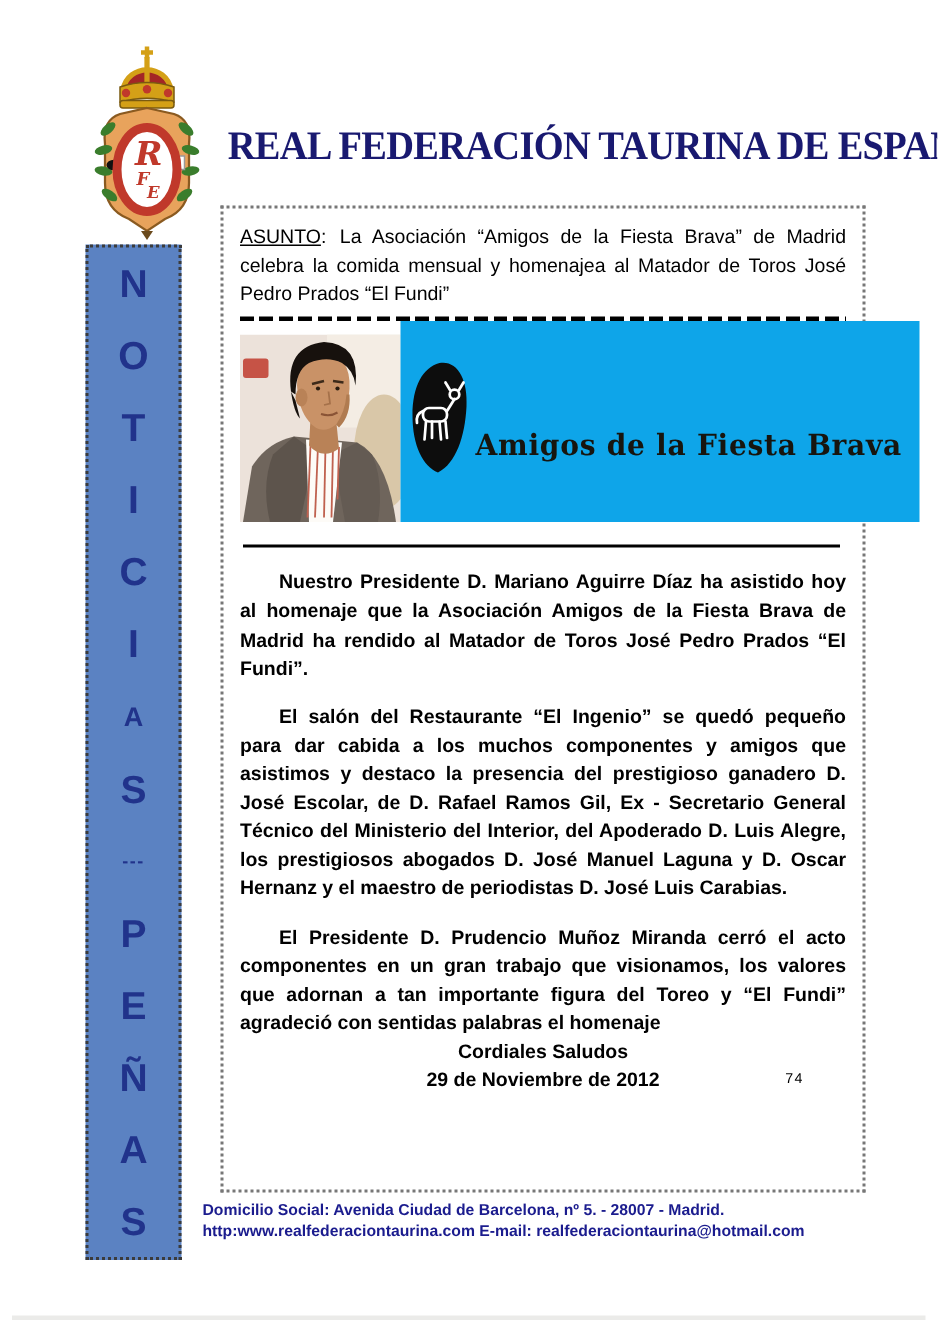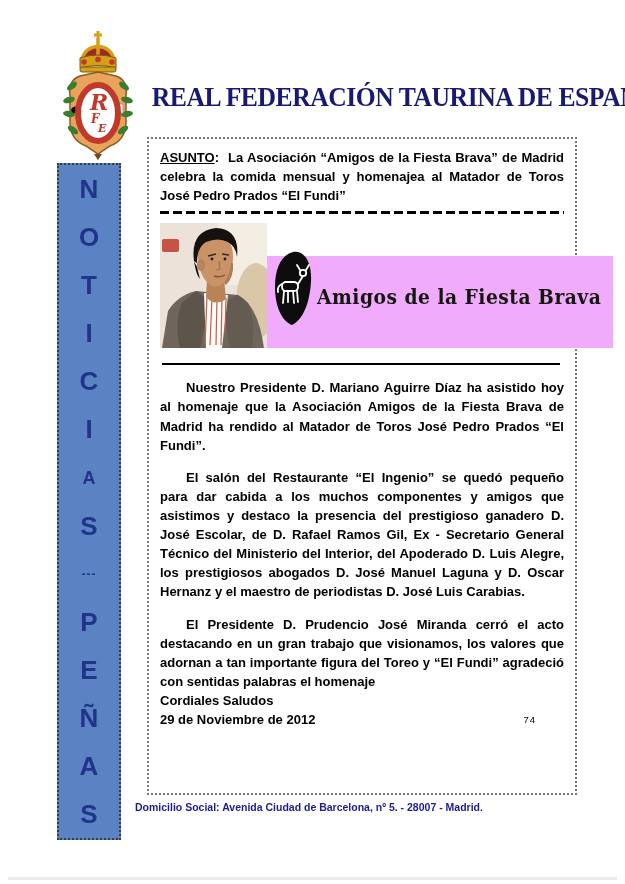--- a/index.html
+++ b/index.html
@@ -19,37 +19,37 @@
            display:flex;flex-direction:column;}
   .sidebar .slot{flex:1;display:flex;align-items:center;justify-content:center;
                  color:#21338b;font-size:26px;font-weight:600;line-height:1;}
   .sidebar .slot.sm{font-size:18px;}
   .sidebar .slot.xs{font-size:12px;letter-spacing:1px;font-weight:bold;}
 
   
   .notice-box{position:absolute;left:147px;top:137px;width:430px;height:658px;
               border:2px dotted #777;box-sizing:border-box;padding:9px 11px 0 11px;
               color:#000;}
-  .subject{font-size:13px;font-weight:bold;line-height:1.47;text-align:justify;margin:0;}
+  .subject{font-size:13px;font-weight:normal;line-height:1.47;text-align:justify;margin:0;}
   .subject .lbl{text-decoration:underline;}
   .subject .txt{margin-left:9px;}
   .dash-sep{margin-top:6px;height:3px;
             background:repeating-linear-gradient(90deg,#000 0 9px,transparent 9px 13px);}
   .media-row{margin-top:9px;height:125px;display:flex;align-items:flex-end;}
   .photo{width:107px;height:125px;flex:0 0 auto;}
-  .logo-strip{flex:1;height:92px;background:#f0abfc;display:flex;
+  .logo-strip{flex:1;height:134px;background:#0ea5e9;display:flex;align-items:center;
               padding-left:6px;box-sizing:border-box;}
   .bull{width:40px;height:76px;margin-top:-6px;flex:0 0 auto;}
   .logo-text{font-family:"DejaVu Serif",serif;font-weight:bold;font-size:19.5px;
              color:#17150f;margin-left:4px;margin-top:30px;letter-spacing:.5px;
              transform:scaleX(.96);transform-origin:left;white-space:nowrap;}
   .solid-sep{margin:15px 4px 0 2px;border-top:2.5px solid #000;}
   .body-par{font-size:13px;font-weight:bold;line-height:1.47;text-align:justify;
             text-indent:26px;margin:13px 0 0 0;}
-  .center-line{font-size:13px;font-weight:bold;text-align:left;line-height:1.47;margin:0;}
+  .center-line{font-size:13px;font-weight:bold;text-align:center;line-height:1.47;margin:0;}
   .date-row{position:relative;}
   .page-num{position:absolute;right:28px;top:3px;font-size:9.5px;font-weight:normal;
             letter-spacing:1px;}
 
   
   .footer{position:absolute;left:135px;top:801px;width:480px;text-align:left;
           color:#1b1c8e;font-size:10.5px;font-weight:bold;line-height:1.3;}
   .bottom-streak{position:absolute;left:8px;right:8px;top:877px;height:3px;background:#ebebe9;}
 </style>
 </head>
@@ -187,27 +187,28 @@
           </svg>
         </div>
         <div class="logo-text">Amigos de la Fiesta Brava</div>
       </div>
     </div>
 
     <div class="solid-sep"></div>
 
     <p class="body-par">Nuestro Presidente D. Mariano Aguirre Díaz ha asistido hoy al homenaje que la Asociación Amigos de la Fiesta Brava de Madrid ha rendido al Matador de Toros José Pedro Prados “El Fundi”.</p>
     <p class="body-par">El salón del Restaurante “El Ingenio” se quedó pequeño para dar cabida a los muchos componentes y amigos que asistimos y destaco la presencia del prestigioso ganadero D. José Escolar, de D. Rafael Ramos Gil, Ex - Secretario General Técnico del Ministerio del Interior, del Apoderado D. Luis Alegre, los prestigiosos abogados D. José Manuel Laguna y D. Oscar Hernanz y el maestro de periodistas D. José Luis Carabias.</p>
-    <p class="body-par">El Presidente D. Prudencio José Miranda cerró el acto destacando en un gran trabajo que visionamos, los valores que adornan a tan importante figura del Toreo y “El Fundi” agradeció con sentidas palabras  el homenaje</p>
+    <p class="body-par">El Presidente D. Prudencio Muñoz Miranda cerró el acto componentes en un gran trabajo que visionamos, los valores que adornan a tan importante figura del Toreo y “El Fundi” agradeció con sentidas palabras  el homenaje</p>
 
     <div class="center-line">Cordiales Saludos</div>
     <div class="center-line date-row">
       <span>29 de Noviembre de 2012</span>
       <span class="page-num">74</span>
     </div>
   </div>
 
   <div class="footer">
     <div>Domicilio Social: Avenida Ciudad de Barcelona, nº 5.  -  28007  -  Madrid.</div>
+    <div>http:www.realfederaciontaurina.com E-mail: realfederaciontaurina@hotmail.com</div>
   </div>
 
   <div class="bottom-streak"></div>
 </div>
 
 </body></html>

